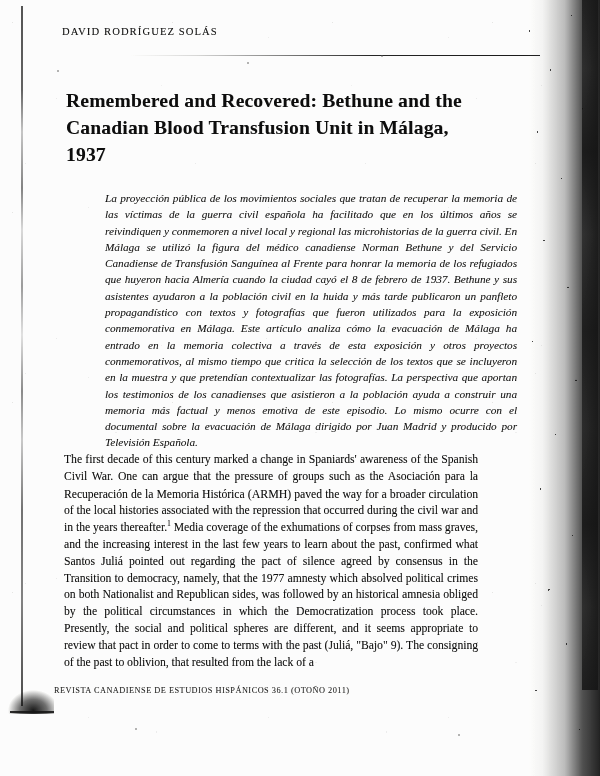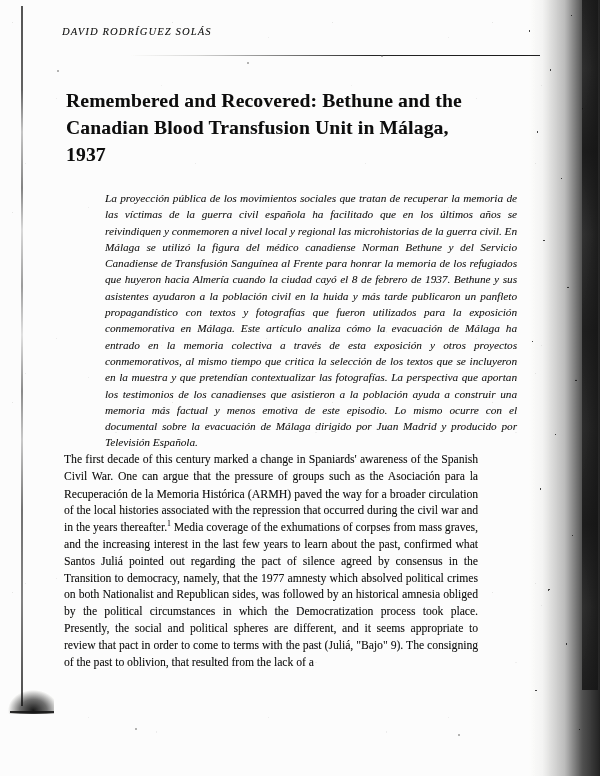--- a/index.html
+++ b/index.html
@@ -133,21 +133,20 @@
   .author-line {
     position: absolute;
     left: 0;
     top: 26px;
     font-family: "Liberation Serif", serif;
     font-size: 10.5px;
     letter-spacing: 1.15px;
     color: #1c1c1c;
     white-space: nowrap;
     text-shadow: 0.3px 0.2px 0 rgba(0,0,0,0.35);
-    font-style: italic;
   }
 
   .article-title {
     position: absolute;
     left: 4px;
     top: 74px;
     width: 400px;
     font-family: "Liberation Serif", serif;
     font-size: 19.5px;
     line-height: 27px;
@@ -258,16 +257,17 @@
     <h1 class="article-title">Remembered and Recovered: Bethune and the Canadian Blood Transfusion Unit in Málaga, 1937</h1>
 
     <div class="abstract">La proyección pública de los movimientos sociales que tratan de recuperar la memoria de las víctimas de la guerra civil española ha facilitado que en los últimos años se reivindiquen y conmemoren a nivel local y regional las microhistorias de la guerra civil. En Málaga se utilizó la figura del médico canadiense Norman Bethune y del Servicio Canadiense de Transfusión Sanguínea al Frente para honrar la memoria de los refugiados que huyeron hacia Almería cuando la ciudad cayó el 8 de febrero de 1937. Bethune y sus asistentes ayudaron a la población civil en la huida y más tarde publicaron un panfleto propagandístico con textos y fotografías que fueron utilizados para la exposición conmemorativa en Málaga. Este artículo analiza cómo la evacuación de Málaga ha entrado en la memoria colectiva a través de esta exposición y otros proyectos conmemorativos, al mismo tiempo que critica la selección de los textos que se incluyeron en la muestra y que pretendían contextualizar las fotografías. La perspectiva que aportan los testimonios de los canadienses que asistieron a la población ayuda a construir una memoria más factual y menos emotiva de este episodio. Lo mismo ocurre con el documental sobre la evacuación de Málaga dirigido por Juan Madrid y producido por Televisión Española.</div>
 
     <div class="body-para">
       <span>The first decade of this century marked a change in Spaniards' awareness of the Spanish Civil War. One can argue that the pressure of groups such as the Asociación para la Recuperación de la Memoria Histórica (</span><span class="smallcaps">ARMH</span><span>) paved the way for a broader circulation of the local histories associated with the repression that occurred during the civil war and in the years thereafter.</span><sup>1</sup><span> Media coverage of the exhumations of corpses from mass graves, and the increasing interest in the last few years to learn about the past, confirmed what Santos Juliá pointed out regarding the pact of silence agreed by consensus in the Transition to democracy, namely, that the 1977 amnesty which absolved political crimes on both Nationalist and Republican sides, was followed by an historical amnesia obliged by the political circumstances in which the Democratization process took place. Presently, the social and political spheres are different, and it seems appropriate to review that pact in order to come to terms with the past (Juliá, "Bajo" 9). The consigning of the past to oblivion, that resulted from the lack of a</span>
     </div>
 
   </div>
 
+  <div class="footer-line">REVISTA CANADIENSE DE ESTUDIOS HISPÁNICOS 36.1 (OTOÑO 2011)</div>
 
   <div class="grain"></div>
 
 </div>
 
 </body></html>

